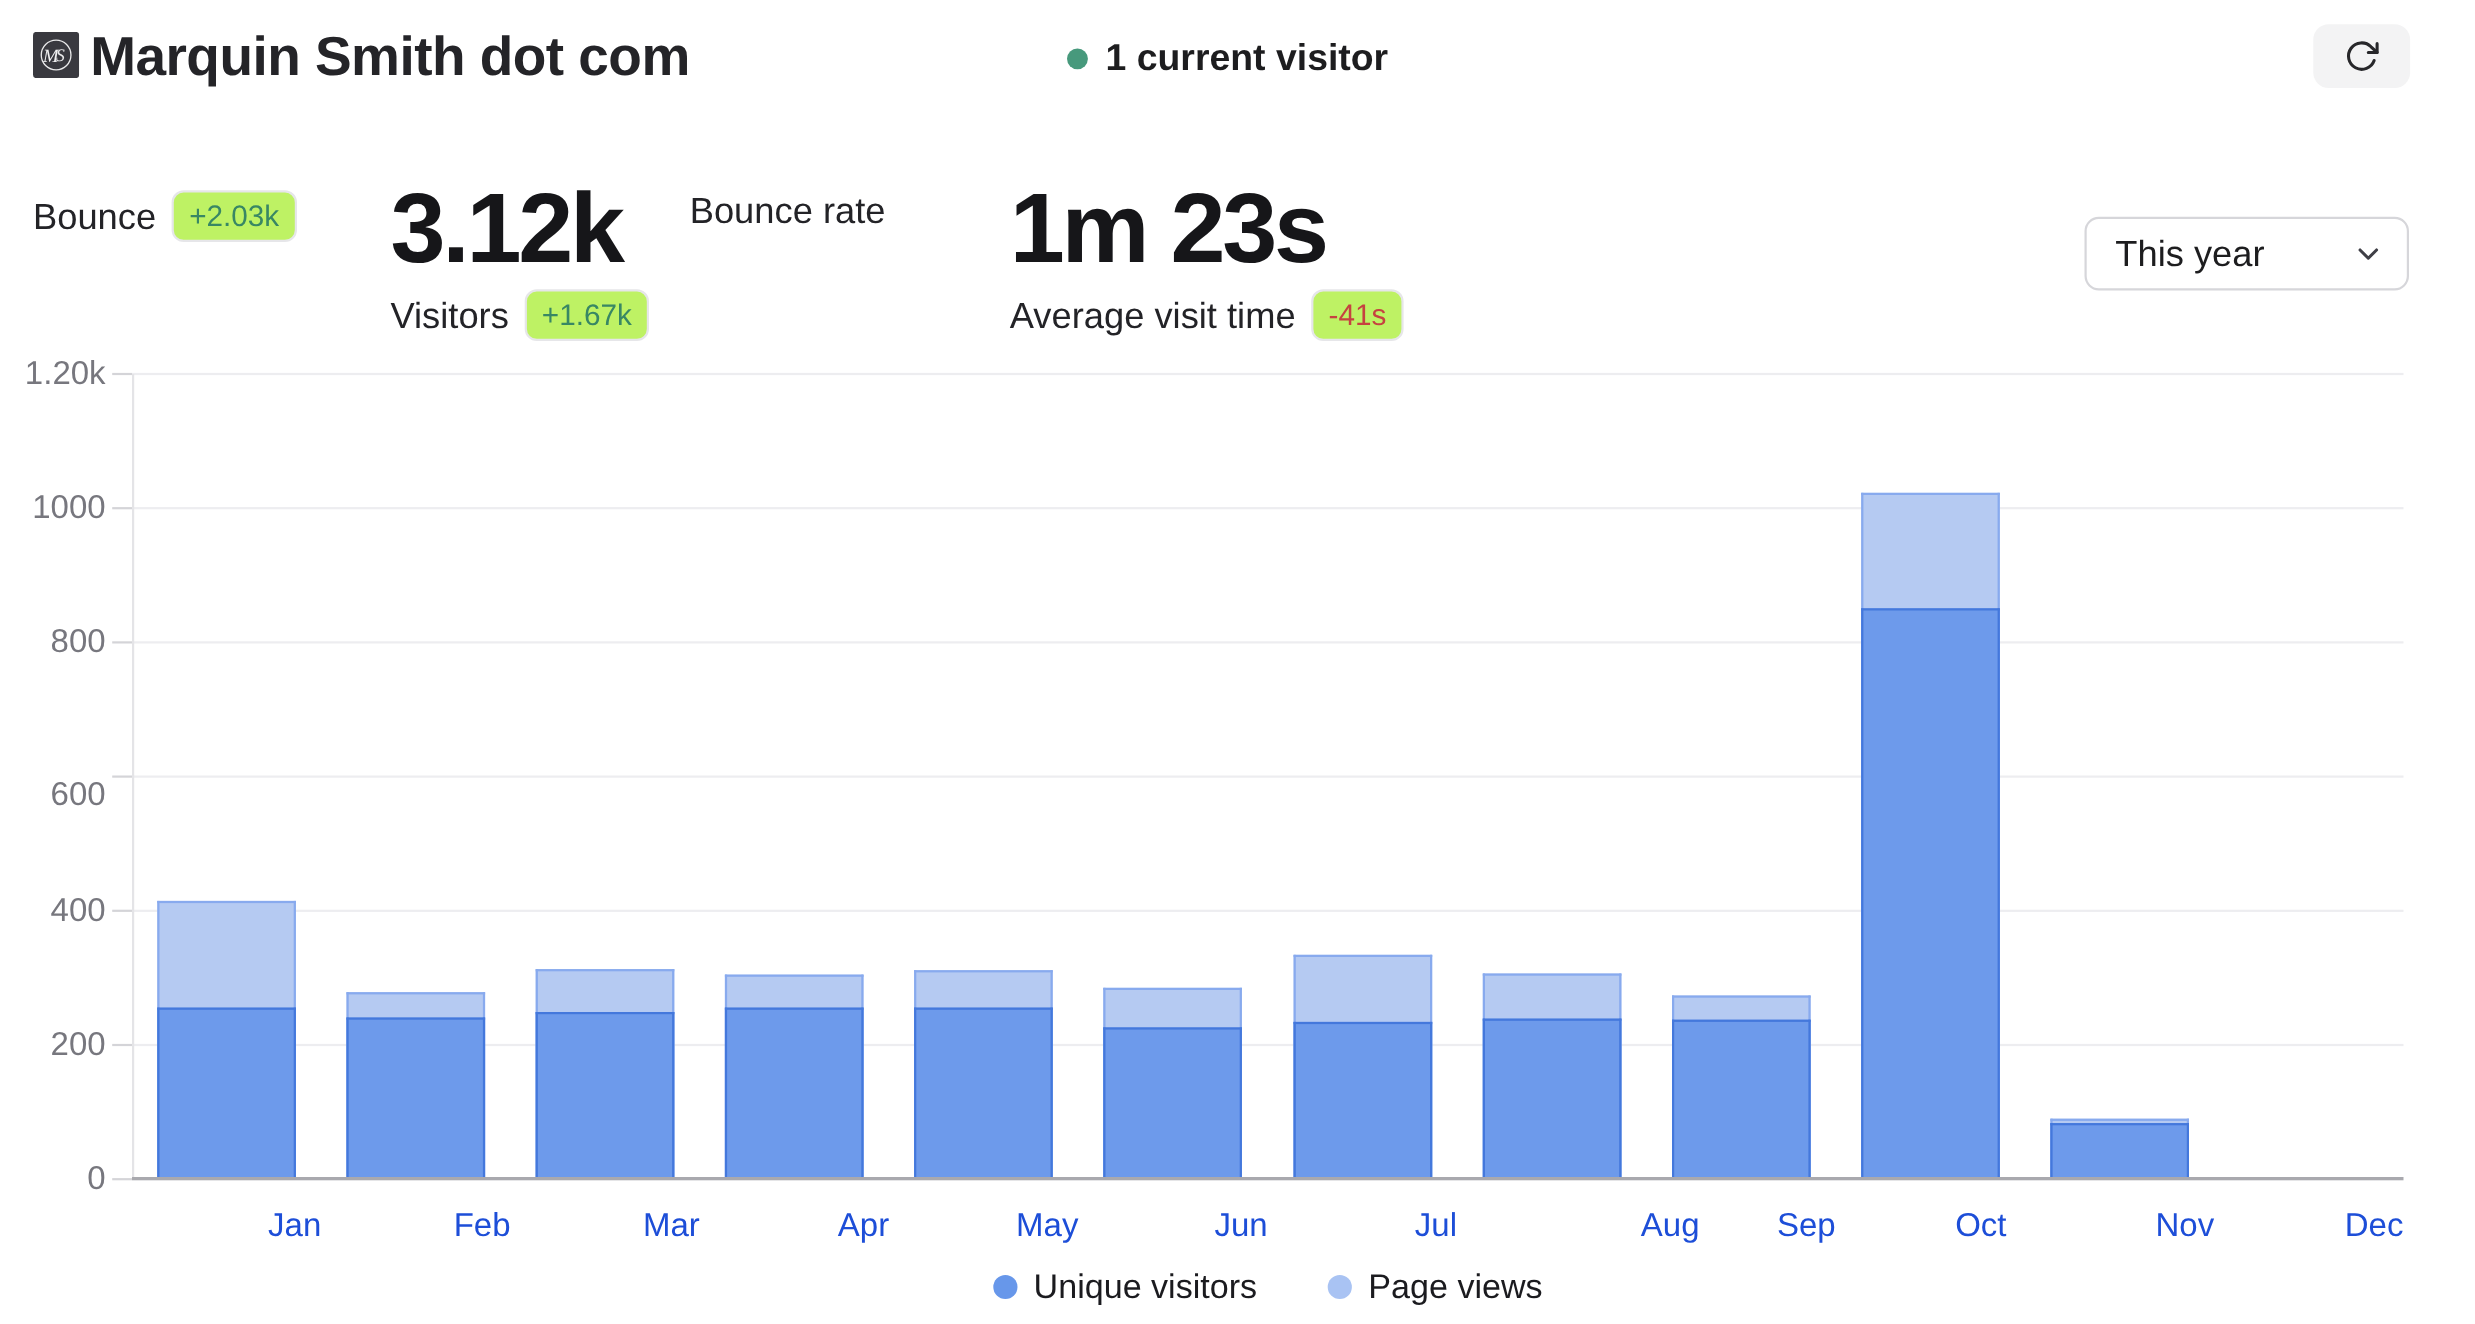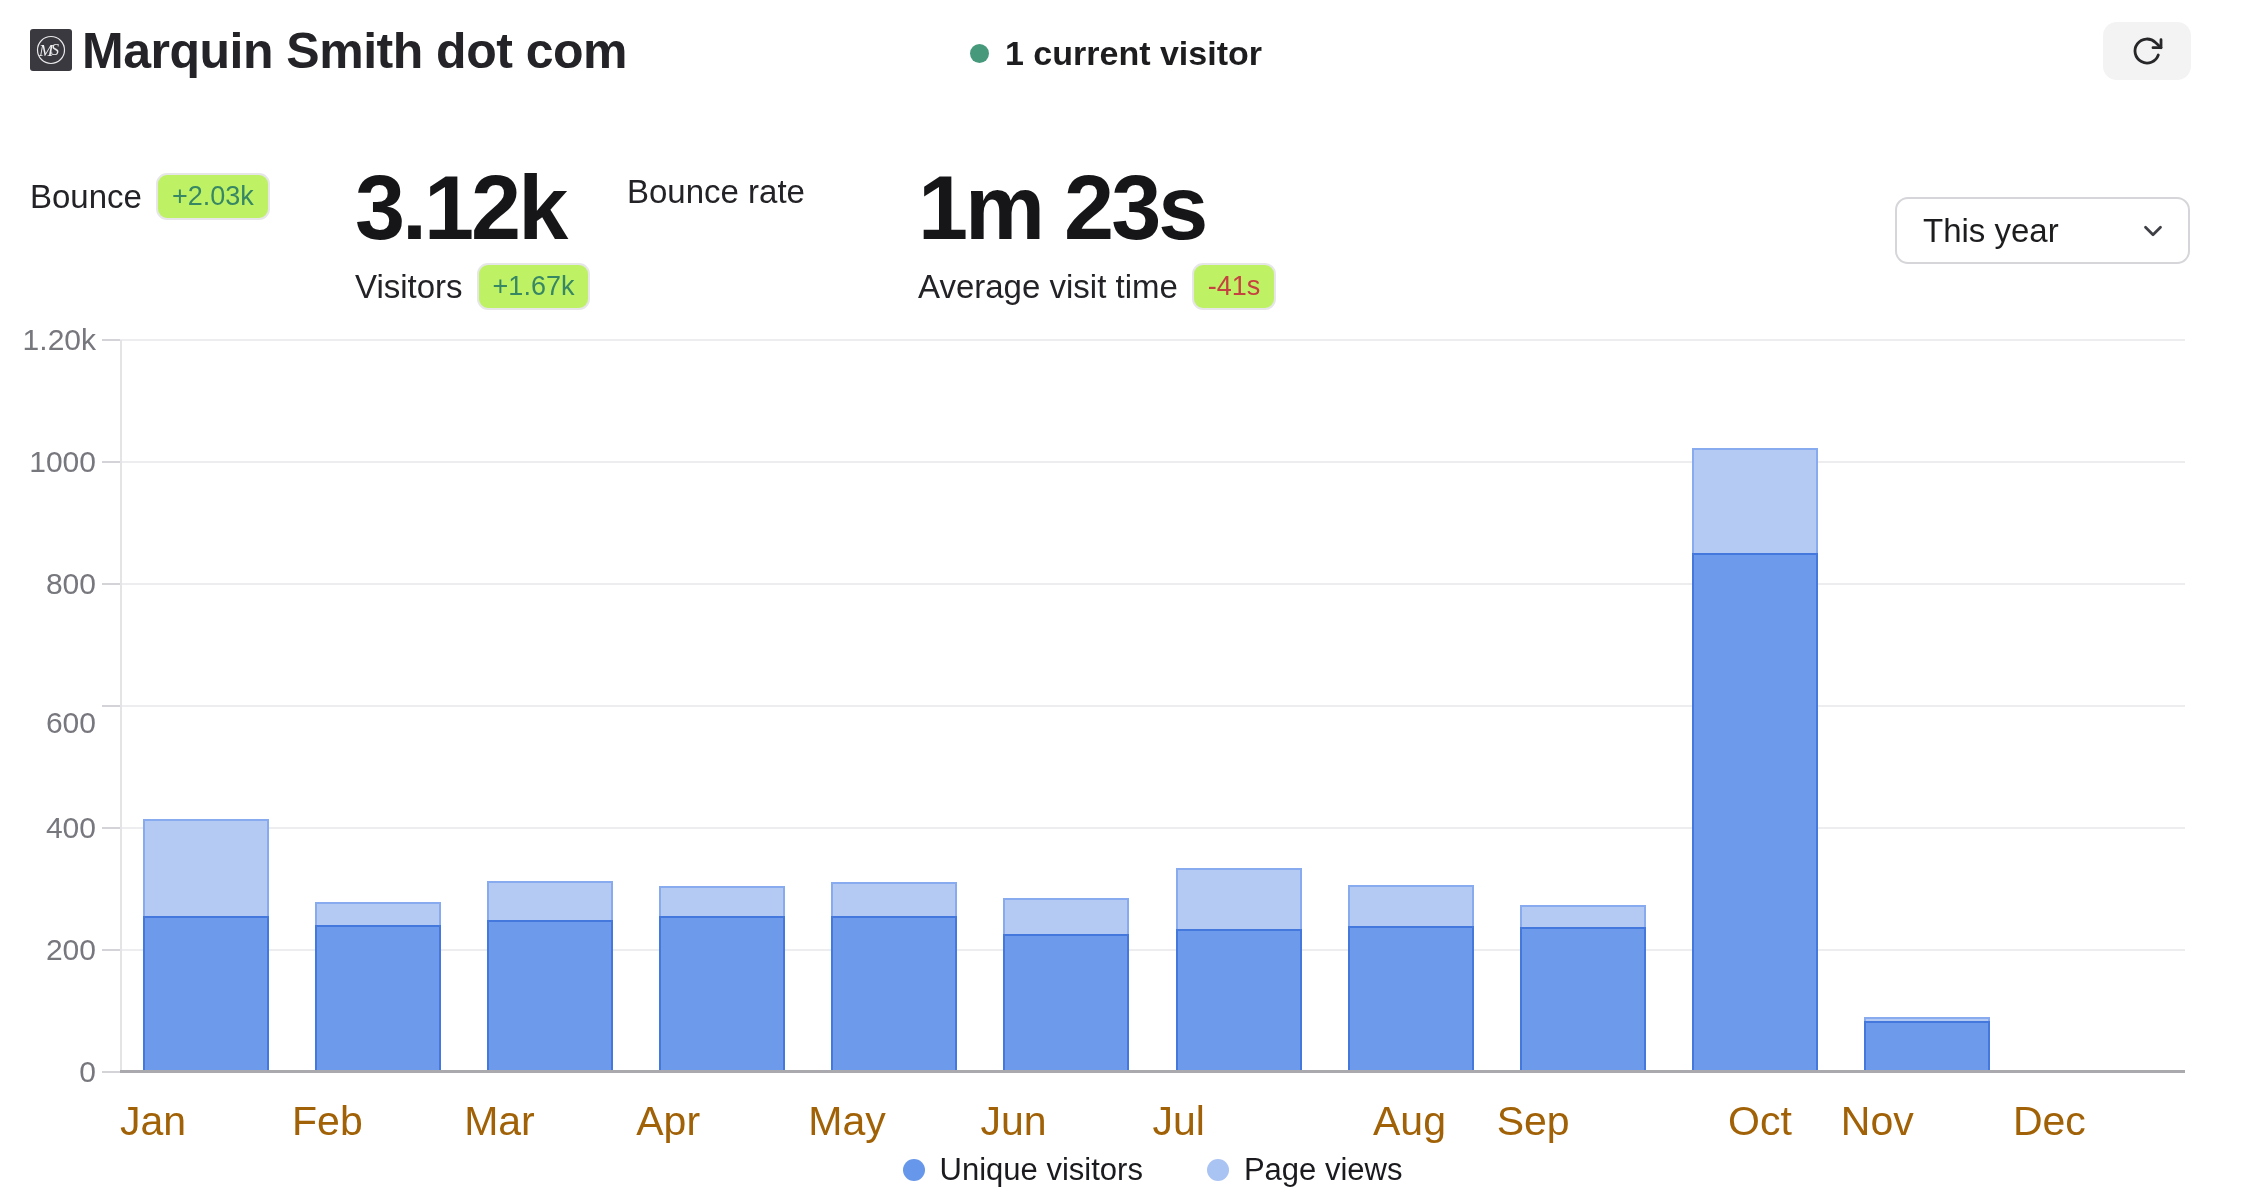--- a/index.html
+++ b/index.html
@@ -34,21 +34,21 @@
   #plot{position:absolute;left:120px;top:340px;width:2065px;height:732px;}
   .gridline{position:absolute;left:0;right:0;height:2px;background:#ededf0;z-index:0;}
   .baseline{position:absolute;left:0;right:0;bottom:-1px;height:3px;background:#a9a9ae;z-index:4;}
   .axisline{position:absolute;left:0;top:0;bottom:0;width:2px;background:#e4e4e7;z-index:1;}
   .ytick{position:absolute;width:18px;height:2px;background:#d4d4d8;}
   .ylabel{position:absolute;width:96px;text-align:right;font-size:30px;color:#77777e;}
   .col{position:absolute;bottom:0;height:100%;z-index:2;}
   .bar{position:absolute;bottom:0;left:50%;transform:translateX(-50%);width:126px;box-sizing:border-box;pointer-events:auto;}
   .bar-pv{background:#b5caf2;border:2px solid #88aaee;border-bottom:none;z-index:1;}
   .bar-uv{background:#6d9aeb;border:2px solid #4478dc;border-bottom:none;z-index:2;}
-  .xlabel{position:absolute;top:1098px;text-align:left;font-size:41px;color:#a16207;}
+  .xlabel{position:absolute;top:1098px;text-align:right;font-size:30px;color:#1d4ed8;}
   
   .legend{position:absolute;left:120px;top:1152px;width:2065px;display:flex;justify-content:center;
     align-items:center;gap:64px;}
   .legend-item{display:flex;align-items:center;gap:15px;}
   .legend-dot{width:22px;height:22px;border-radius:50%;}
   .legend-text{font-size:31px;color:#1b1b1f;}
 </style>
 </head>
 <body>
 
@@ -178,21 +178,21 @@
     <div class="ylabel" style="left: 0px; top: 323px;">1.20k</div>
     <div class="xlabel" style="left: 120px; width: 172.083px;">Jan</div>
     <div class="xlabel" style="left: 292.083px; width: 172.083px;">Feb</div>
     <div class="xlabel" style="left: 464.167px; width: 172.083px;">Mar</div>
     <div class="xlabel" style="left: 636.25px; width: 172.083px;">Apr</div>
     <div class="xlabel" style="left: 808.333px; width: 172.083px;">May</div>
     <div class="xlabel" style="left: 980.417px; width: 172.083px;">Jun</div>
     <div class="xlabel" style="left: 1152.5px; width: 172.083px;">Jul</div>
     <div class="xlabel" style="left: 1373px; width: 172.083px;">Aug</div>
     <div class="xlabel" style="left: 1496.67px; width: 172.083px;">Sep</div>
-    <div class="xlabel" style="left: 1728px; width: 172.083px;">Oct</div>
+    <div class="xlabel" style="left: 1652px; width: 172.083px;">Oct</div>
     <div class="xlabel" style="left: 1840.83px; width: 172.083px;">Nov</div>
     <div class="xlabel" style="left: 2012.92px; width: 172.083px;">Dec</div>
   </div>
 
 <div class="legend">
   <div class="legend-item">
     <span class="legend-dot" id="dot-uv" style="background: rgb(103, 151, 234);"></span>
     <span class="legend-text">Unique visitors</span>
   </div>
   <div class="legend-item">

